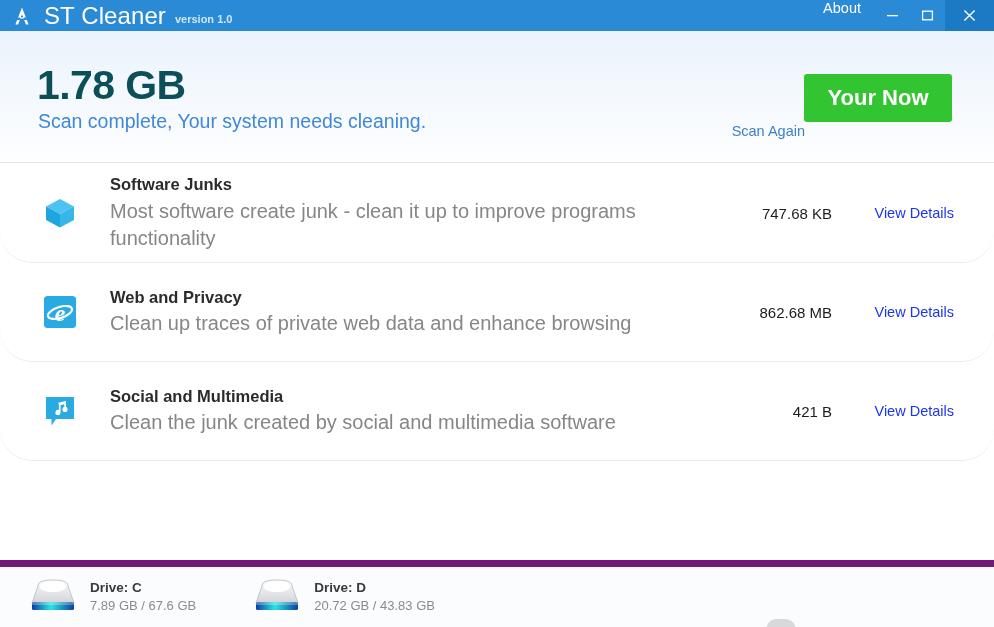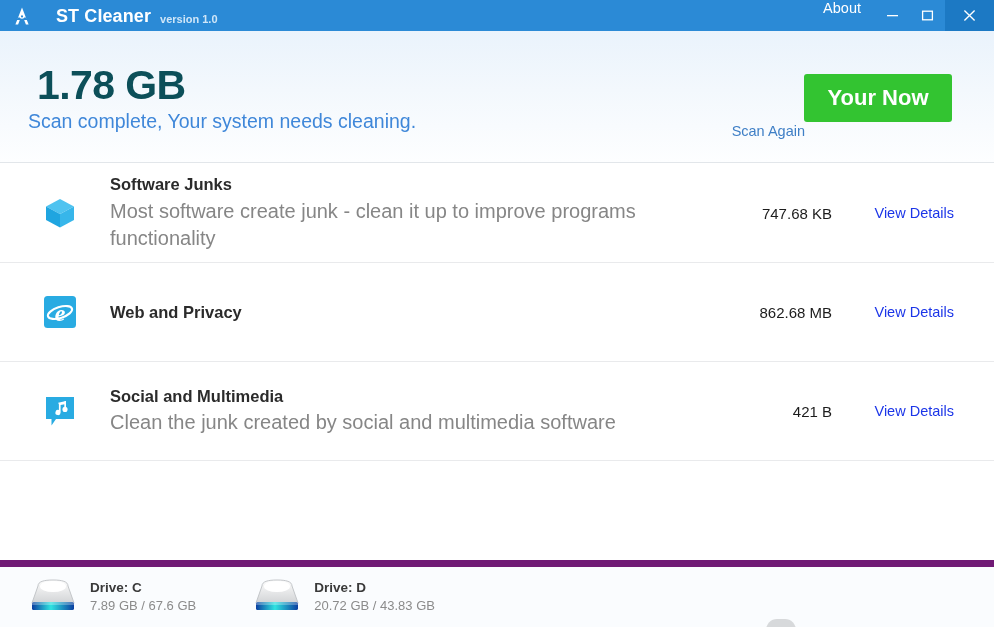--- a/index.html
+++ b/index.html
@@ -12,22 +12,22 @@
   .window { position:relative; width:994px; height:627px; background:#fff; overflow:hidden; }
 
   
   .titlebar {
     position:absolute; top:0; left:0; width:994px; height:31px;
     background:#2b8ad6;
     display:flex; align-items:center;
   }
   .logo { width:28px; height:28px; margin-left:8px; display:flex; align-items:center; justify-content:center; flex:none; }
   .app-title {
-    color:#ffffff; font-size:18px; font-weight:700; letter-spacing:.1px;
-    margin-left:20px; line-height:1;
+    color:#ffffff; font-size:24px; font-weight:400; letter-spacing:.1px;
+    margin-left:8px; line-height:1;
   }
   .app-version { color:#cfe6f8; font-size:11px; font-weight:700; margin-left:9px; padding-top:6px; }
   .tb-spacer { flex:1 1 auto; }
   .about-btn {
     color:#ffffff; font-size:14.5px; padding:0 14px; height:31px;
     display:flex; align-items:flex-start; cursor:default;
   }
   .win-btn {
     width:35px; height:31px; display:flex; align-items:center; justify-content:center;
     color:#fff; cursor:default;
@@ -39,40 +39,41 @@
   .header {
     position:absolute; top:31px; left:0; width:994px; height:132px;
     background:linear-gradient(to bottom, #eaf3fc 0%, #f3f8fd 45%, #fdfeff 100%);
     border-bottom:1px solid #e2e6ea;
   }
   .hdr-size {
     position:absolute; left:37px; top:26px;
     font-size:41px; font-weight:700; color:#0c4f59; letter-spacing:-.6px; line-height:1;margin-top:8px;
   }
   .hdr-status {
-    position:absolute; left:28px; top:81px;
+    position:absolute; left:38px; top:81px;
     font-size:19.5px; color:#3f87d9; line-height:1;
   }
   .scan-again {
     position:absolute; right:189px; top:92px;
     font-size:14.5px; color:#3f7fc6; cursor:pointer;
   }
   .clean-btn {
     position:absolute; right:42px; top:43px;
     width:148px; height:48px; background:#33c431; border:none; border-radius:3px;
     color:#ffffff; font-family:inherit; font-size:22px; font-weight:600;
     cursor:pointer; line-height:1;
   }
 
   
   .list { position:absolute; top:164px; left:0; width:994px; }
   .row {
     position:relative; height:99px; display:flex; align-items:center;
     padding:0 40px 0 36px;
     border-bottom:1px solid #e9eaec;
+    border-radius:32px;
   }
   .row-icon { width:48px; flex:none; display:flex; align-items:center; justify-content:center; }
   .row-text { margin-left:26px; flex:1 1 auto; min-width:0; }
   .row-title { font-size:16.5px; font-weight:700; color:#2b2b2b; line-height:1.25; }
   .row-desc { font-size:20px; color:#868686; line-height:1.35; margin-top:3px; }
   .row-size {
     width:196px; flex:none; text-align:right; padding-left:22px;
     font-size:15px; color:#1c1c1c;
   }
   .row-link {
@@ -171,20 +172,21 @@
     <div class="row">
       <div class="row-icon">
         <svg width="34" height="34" viewBox="0 0 34 34">
           <rect x="1" y="1" width="32" height="32" rx="3.5" fill="#29abe2"></rect>
           <text x="17" y="25.5" font-family="'Liberation Serif', serif" font-size="24" font-style="italic" font-weight="700" fill="#ffffff" text-anchor="middle">e</text>
           <ellipse cx="17" cy="17.5" rx="12.6" ry="5.4" fill="none" stroke="#ffffff" stroke-width="2.1" transform="rotate(-18 17 17.5)"></ellipse>
         </svg>
       </div>
       <div class="row-text">
         <div class="row-title">Web and Privacy</div>
+        <div class="row-desc">Clean up traces of private web data and enhance browsing</div>
       </div>
       <div class="row-size">862.68 MB</div>
       <div class="row-link">View Details</div>
     </div>
 
     <div class="row">
       <div class="row-icon">
         <svg width="34" height="34" viewBox="0 0 34 34">
           <path d="M3 3 H31 V25 H13 L8.5 31.5 V25 H3 Z" fill="#29abe2"></path>
           <path d="M15.2 8.8 L23 7.1 V9.9 L17.6 11.1 V18.6

